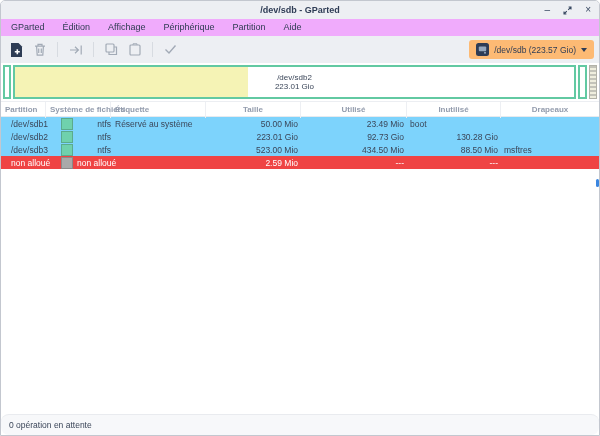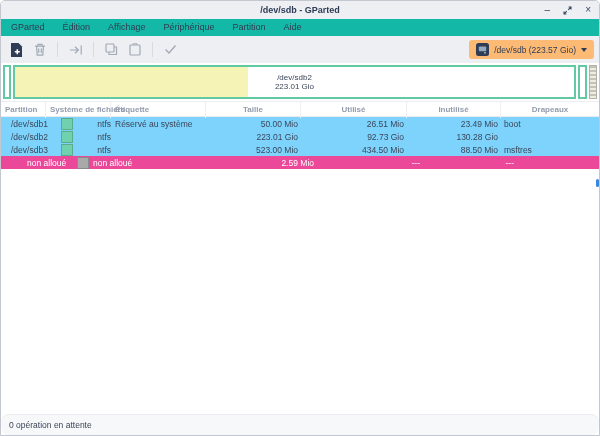--- a/index.html
+++ b/index.html
@@ -11,21 +11,21 @@
   }
   
   .titlebar {
     height:18px; background:#edeff3; position:relative; flex:0 0 auto;
     display:flex; align-items:center; justify-content:center;
   }
   .title { font-size:9px; font-weight:bold; color:#2e3c55; }
   .win-controls { position:absolute; right:8px; top:0; height:18px; display:flex; align-items:center; gap:13px; }
   .win-btn { font-size:10px; color:#3a4a63; line-height:10px; cursor:default; display:flex; align-items:center; }
   
-  .menubar { height:17px; background:#14b8a6; display:flex; align-items:center; padding-left:1px; flex:0 0 auto; }
+  .menubar { height:17px; background:#f0abfc; display:flex; align-items:center; padding-left:1px; flex:0 0 auto; }
   .menu-item { font-size:9px; color:#2f3c52; padding:0 9px; line-height:17px; }
   
   .toolbar { height:27px; background:#edeff3; display:flex; align-items:center; padding-left:4px; flex:0 0 auto; }
   .tool-btn { width:21px; height:21px; display:flex; align-items:center; justify-content:center; margin:0 1px; }
   .tool-sep { width:1px; height:15px; background:#d7dbe1; margin:0 6px; }
   .icon-dark { color:#2e3c55; }
   .icon-gray { color:#a2aab6; }
   .device-combo {
     margin-left:auto; margin-right:5px; height:19px; background:#fdba74; border-radius:3px;
     display:flex; align-items:center; gap:5px; padding:0 7px; font-size:8.5px; color:#2e3c55;
@@ -50,21 +50,21 @@
     border-top:1px solid #eceef2; border-bottom:1px solid #e7eaee; background:#fff;
   }
   .phead > span { white-space:nowrap; border-right:1px solid #edeff3; height:16px; line-height:16px; }
   .phead > span:last-child { border-right:none; }
   .h-left { padding-left:4px; text-align:left; }
   .h-center { text-align:center; }
   .prow {
     display:grid; grid-template-columns:52px 24px 34px 95px 95px 106px 94px 1fr;
     height:13px; align-items:center; font-size:8.5px; color:#3b4659; background:#7dd3fc; white-space:nowrap;
   }
-  .prow.selected { background:#ec4899; color:#ffffff;padding-left:16px; }
+  .prow.selected { background:#ef4444; color:#ffffff; }
   .c-part { padding-left:10px; }
   .c-swatch { display:flex; justify-content:flex-start; padding-left:8px; }
   .swatch { width:12px; height:12px; border:1px solid rgba(0,0,0,0.18); }
   .c-fs { text-align:right; }
   .c-label { padding-left:4px; }
   .c-right { text-align:right; padding-right:3px; }
   .c-flags { padding-left:3px; }
   
   .filler { flex:1 1 auto; background:#fff; position:relative; }
   .scroll-notch { position:absolute; right:0; top:10px; width:3px; height:8px; background:#3a86e0; border-radius:2px; }
@@ -175,21 +175,20 @@
     </div>
 
     <div class="prow">
       <span class="c-part">/dev/sdb1</span>
       <span class="c-swatch">
           <span class="swatch" style="background: rgb(111, 209, 173);"></span>
         </span>
       <span class="c-fs">ntfs</span>
       <span class="c-label">Réservé au système</span>
       <span class="c-right">50.00 Mio</span>
-      <span class="c-right">26.51 Mio</span>
       <span class="c-right">23.49 Mio</span>
       <span class="c-flags">boot</span>
     </div>
 
     <div class="prow">
       <span class="c-part">/dev/sdb2</span>
       <span class="c-swatch">
           <span class="swatch" style="background: rgb(111, 209, 173);"></span>
         </span>
       <span class="c-fs">ntfs</span>

